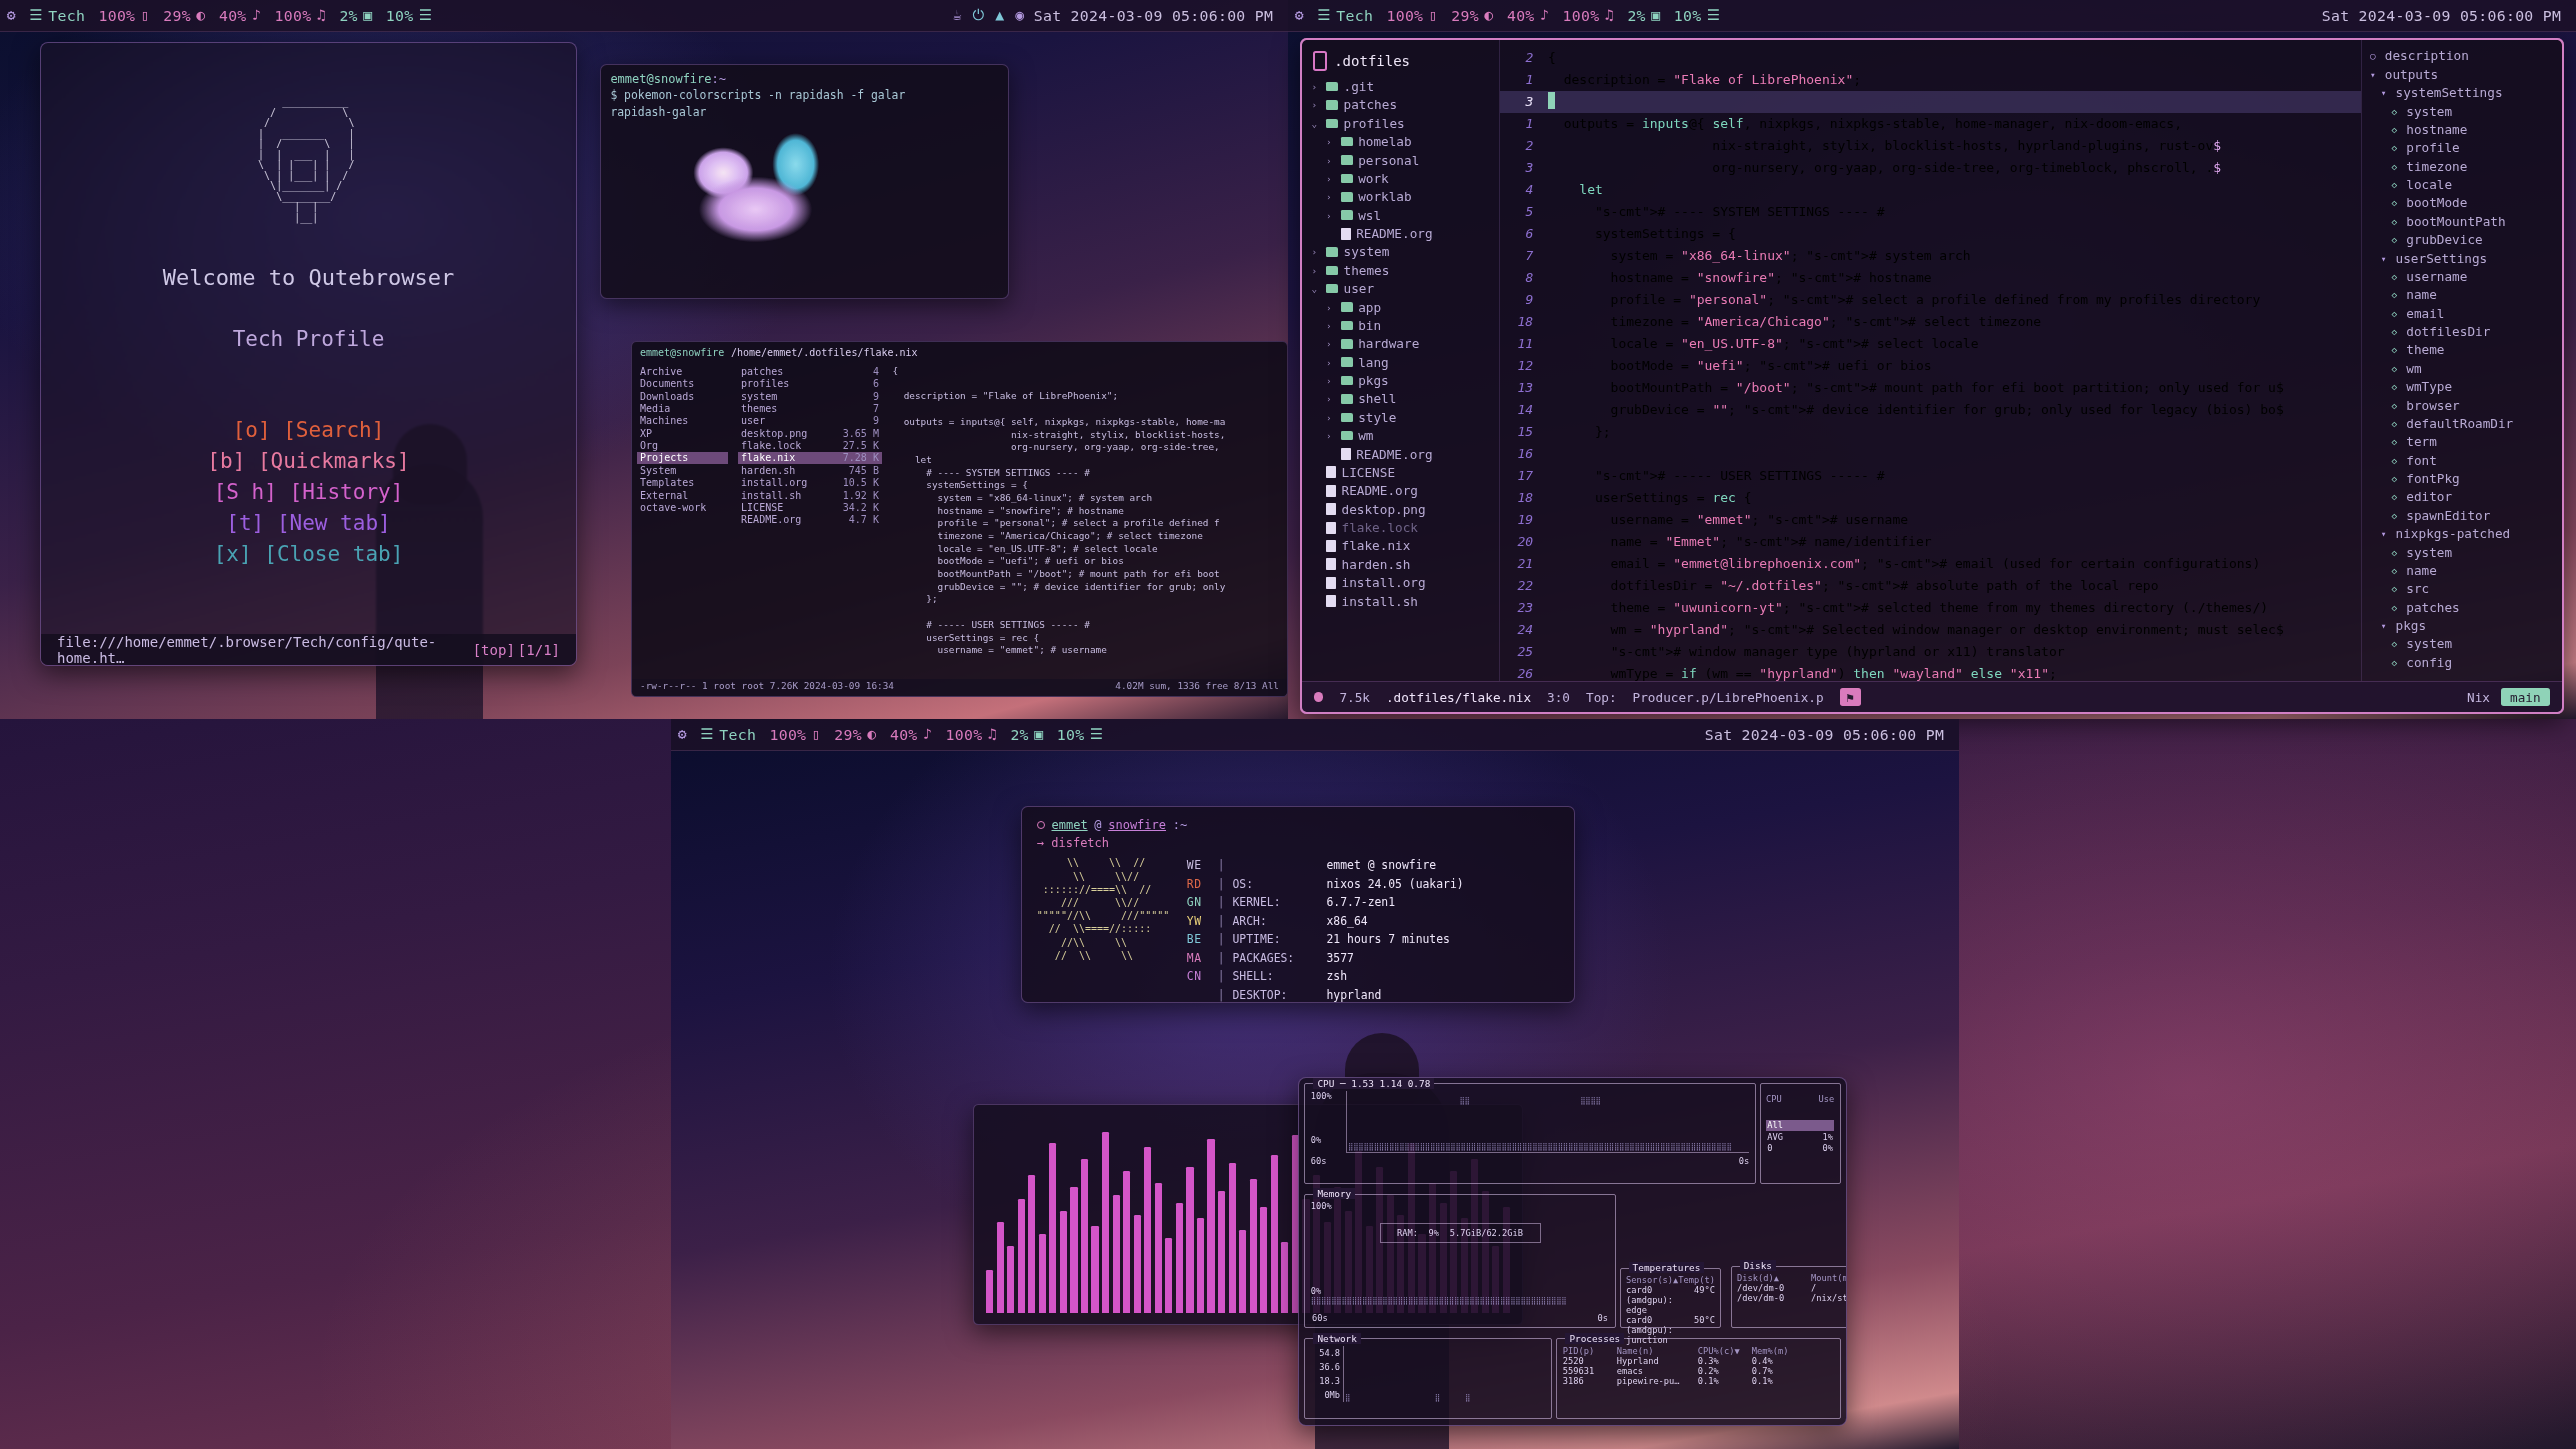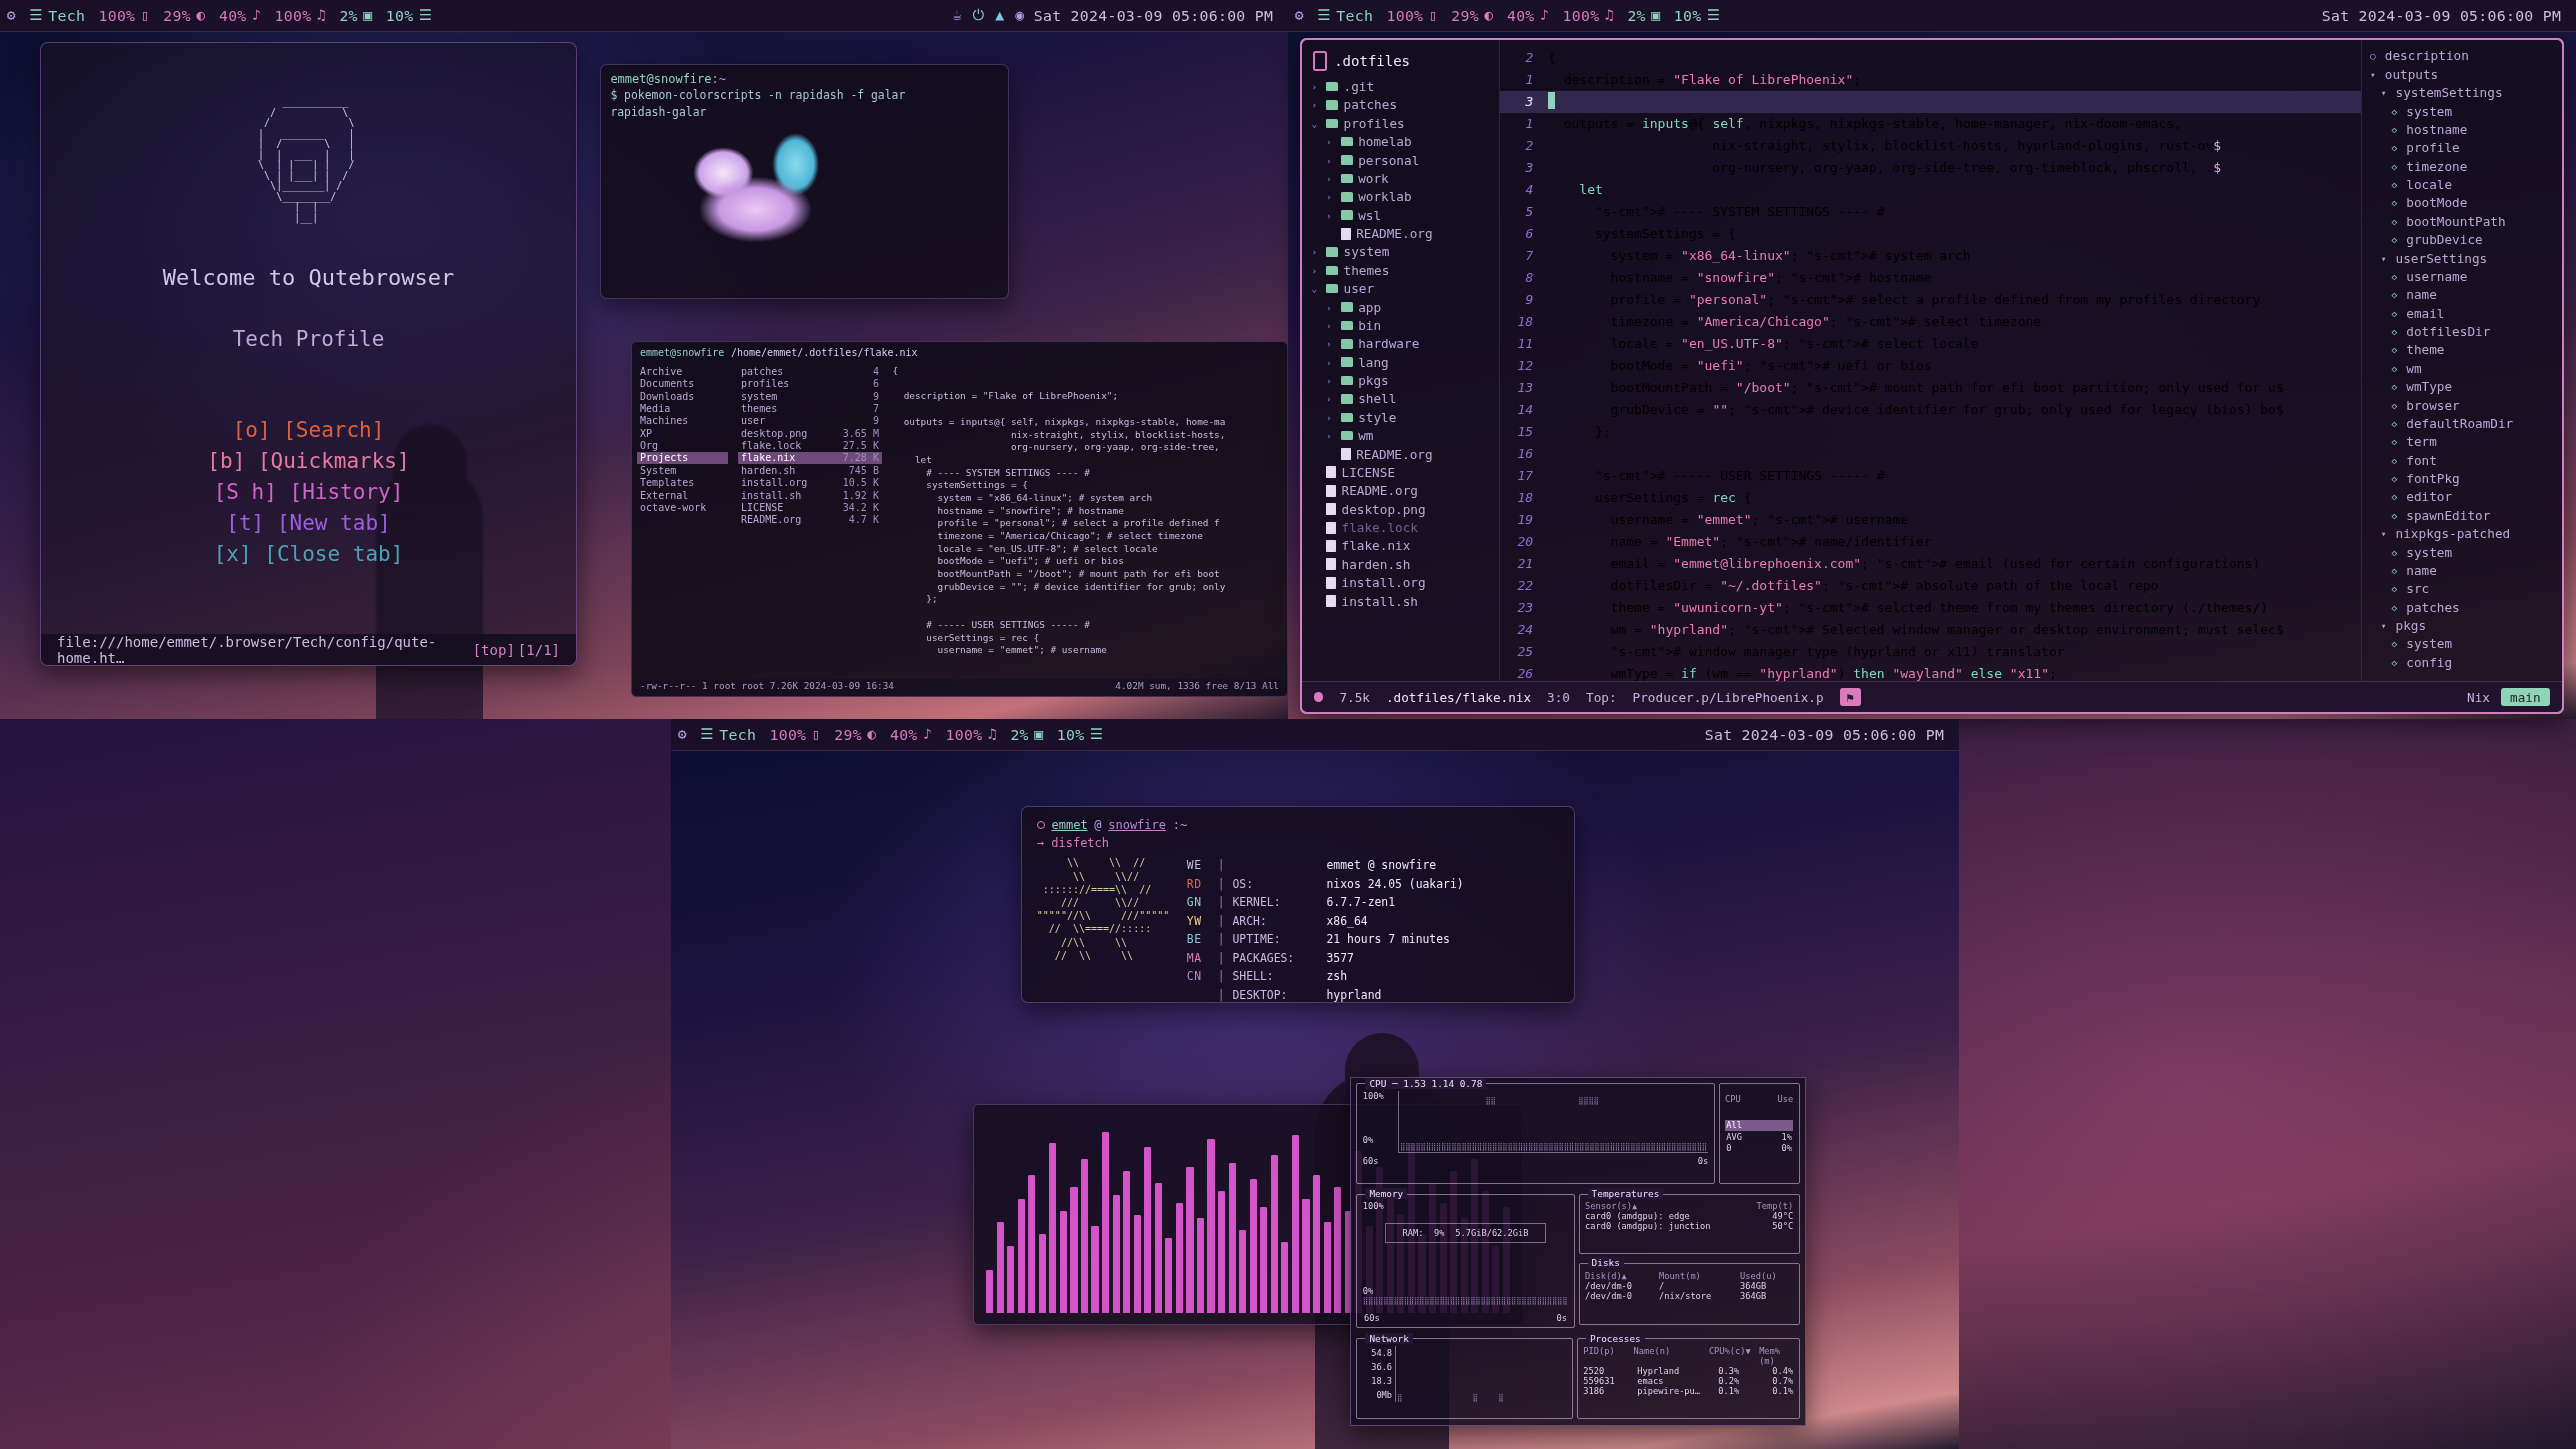--- a/index.html
+++ b/index.html
@@ -169,23 +169,23 @@
   .ft-rows .bar2 { color:#8a7ca8; }
   .ft-rows .key { width:86px; color:#c8bbe2; }
   .ft-rows .val { color:#efe7fa; }
 
   #cava { left:973px; top:1104px; width:550px; height:221px;
           background:rgba(22,14,32,.88); border:1.3px solid rgba(150,110,190,.4);
           border-radius:5.4px; display:flex; align-items:flex-end;
           gap:2.7px; padding:10.7px 12px; }
   .cb { flex:1; background:#d455c8; border-radius:1.3px 1.3px 0 0; }
 
-  #btop { left:1350px; top:1077px; width:456px; height:349px;
+  #btop { left:1298px; top:1077px; width:549px; height:349px;
           background:rgba(22,14,32,.88); border:1.3px solid rgba(160,120,200,.5);
-          border-radius:0; padding:5.4px; font-size:8.7px; color:#ded2f0; }
+          border-radius:8px; padding:5.4px; font-size:8.7px; color:#ded2f0; }
   .bx-panel { border:0.7px solid rgba(222,198,240,.55); border-radius:2px;
               position:relative; padding:6.7px 5.4px 4px; }
   .bx-title { position:absolute; top:-6.7px; left:8px; background:#241634;
               padding:0 4px; color:#efe4fa; font-size:9.4px; }
   .graphcells { font-size:7.4px; letter-spacing:-0.3px; color:#9a8cc0;
                 white-space:nowrap; overflow:hidden; }
   .hdr { color:#a395c4; }
   .row3 { display:flex; }
 
   
@@ -1037,21 +1037,21 @@
         </div>
         <div style="position:absolute; bottom:21.5px; left:5.4px; right:5.4px;">
           <div>0%</div>
           <div class="graphcells">⣿⣿⣿⣿⣿⣿⣿⣿⣿⣿⣿⣿⣿⣿⣿⣿⣿⣿⣿⣿⣿⣿⣿⣿⣿⣿⣿⣿⣿⣿⣿⣿⣿⣿⣿⣿⣿⣿⣿⣿⣿⣿⣿⣿⣿⣿⣿⣿⣿⣿</div>
         </div>
         <div style="position:absolute; bottom:4px; left:6.7px; right:6.7px; display:flex; justify-content:space-between;">
           <span>60s</span>
           <span>0s</span>
         </div>
       </div>
-      <div style="width:221px; display:flex; flex-direction:column; gap:9.4px;">
+      <div style="width:221px; display:flex; flex-direction:row; gap:9.4px;align-items:flex-end;">
         <div class="bx-panel" style="height:60px;">
           <span class="bx-title">Temperatures</span>
           <div class="row3 hdr" style="justify-content:space-between;">
             <span>Sensor(s)▲</span>
             <span>Temp(t)</span>
           </div>
           <div class="row3" style="justify-content:space-between;">
             <span>card0 (amdgpu): edge</span>
             <span>49°C</span>
           </div>

